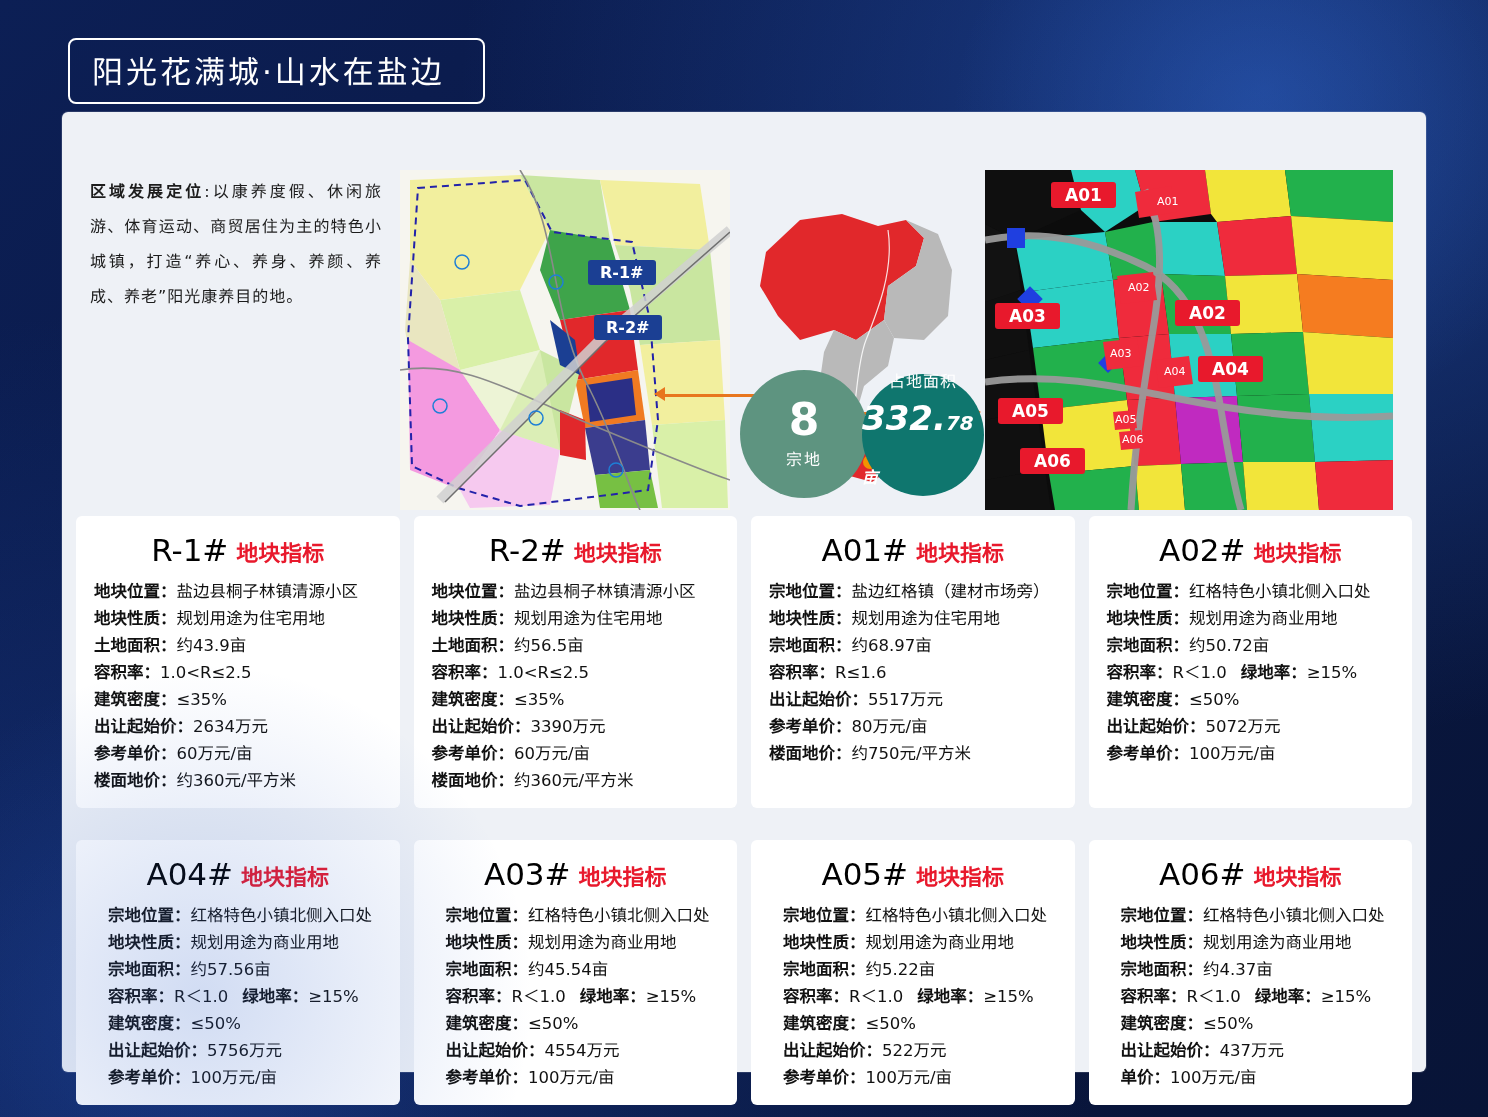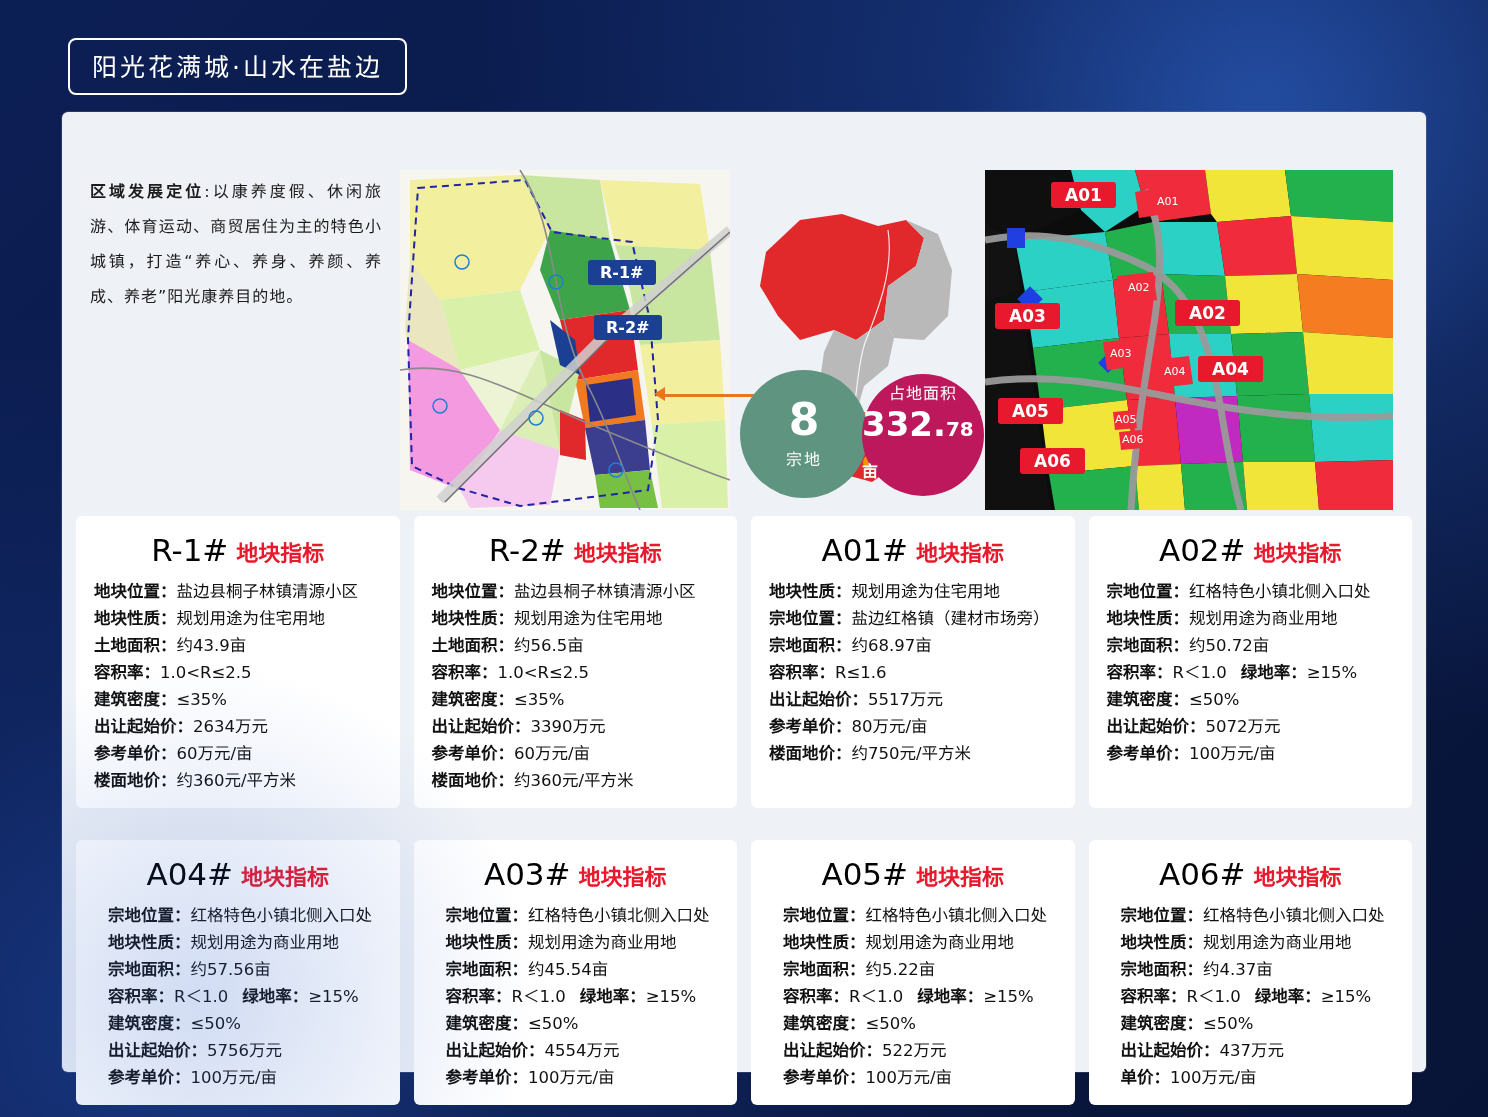--- a/index.html
+++ b/index.html
@@ -45,23 +45,23 @@
     position: absolute;
     left: 0; top: 0;
     width: 1488px; height: 108px;
     z-index: 5;
   }
   .title-badge {
     position: absolute;
     left: 68px; top: 38px;
     border: 2px solid #ffffff;
     border-radius: 8px;
-    padding: 7px 22px 10px 22px;
+    padding: 7px 38px 10px 22px;
     color: #ffffff;
-    font-size: 25px;
+    font-size: 31px;
     letter-spacing: 3px;
     font-family: "DejaVu Sans", sans-serif;
     white-space: nowrap;
   }
   .brand {
     position: absolute;
     right: 68px; top: 40px;
     display: flex;
     align-items: center;
     gap: 16px;
@@ -171,24 +171,24 @@
   .badge-green {
     left: 678px; top: 258px;
     width: 128px; height: 128px;
     background: #5e9480;
   }
   .badge-green .big { font-size: 44px; font-weight: bold; line-height: 44px; }
   .badge-green .sm  { font-size: 16px; margin-top: 4px; letter-spacing: 2px; }
   .badge-blue {
     left: 800px; top: 262px;
     width: 122px; height: 122px;
-    background: #be185d;
+    background: #0f766e;
   }
   .badge-blue .sm  { font-size: 16px; letter-spacing: 1px; }
-  .badge-blue .big { font-size: 34px; font-weight: bold; line-height: 36px; margin-top: 2px;}
+  .badge-blue .big { font-size: 34px; font-weight: bold; line-height: 48px; margin-top: 2px; font-style: italic;}
   .badge-blue .big .u { font-size: 20px; }
   .badge-blue .big .unit { font-size: 16px; }
 
   .arrow-l, .arrow-r {
     position: absolute;
     height: 3px;
     background: #e8761e;
   }
   .arrow-l { left: 600px; top: 282px; width: 100px; }
   .arrow-r { left: 800px; top: 300px; width: 110px; }
@@ -437,22 +437,22 @@
           <div class="row"><span class="k">参考单价：</span><span>60万元/亩</span></div>
           <div class="row"><span class="k">楼面地价：</span><span>约360元/平方米</span></div>
         </div>
       </div>
 
       <div class="card">
         <div class="card-title">
           <span class="code">A01#</span><span class="sub">地块指标</span>
         </div>
         <div class="rows">
+          <div class="row"><span class="k">宗地位置：</span><span>盐边红格镇（建材市场旁）</span></div>
           <div class="row"><span class="k">地块性质：</span><span>规划用途为住宅用地</span></div>
-          <div class="row"><span class="k">宗地位置：</span><span>盐边红格镇（建材市场旁）</span></div>
           <div class="row"><span class="k">宗地面积：</span><span>约68.97亩</span></div>
           <div class="row"><span class="k">容积率：</span><span>R≤1.6</span></div>
           <div class="row"><span class="k">出让起始价：</span><span>5517万元</span></div>
           <div class="row"><span class="k">参考单价：</span><span>80万元/亩</span></div>
           <div class="row"><span class="k">楼面地价：</span><span>约750元/平方米</span></div>
         </div>
       </div>
 
       <div class="card">
         <div class="card-title">

